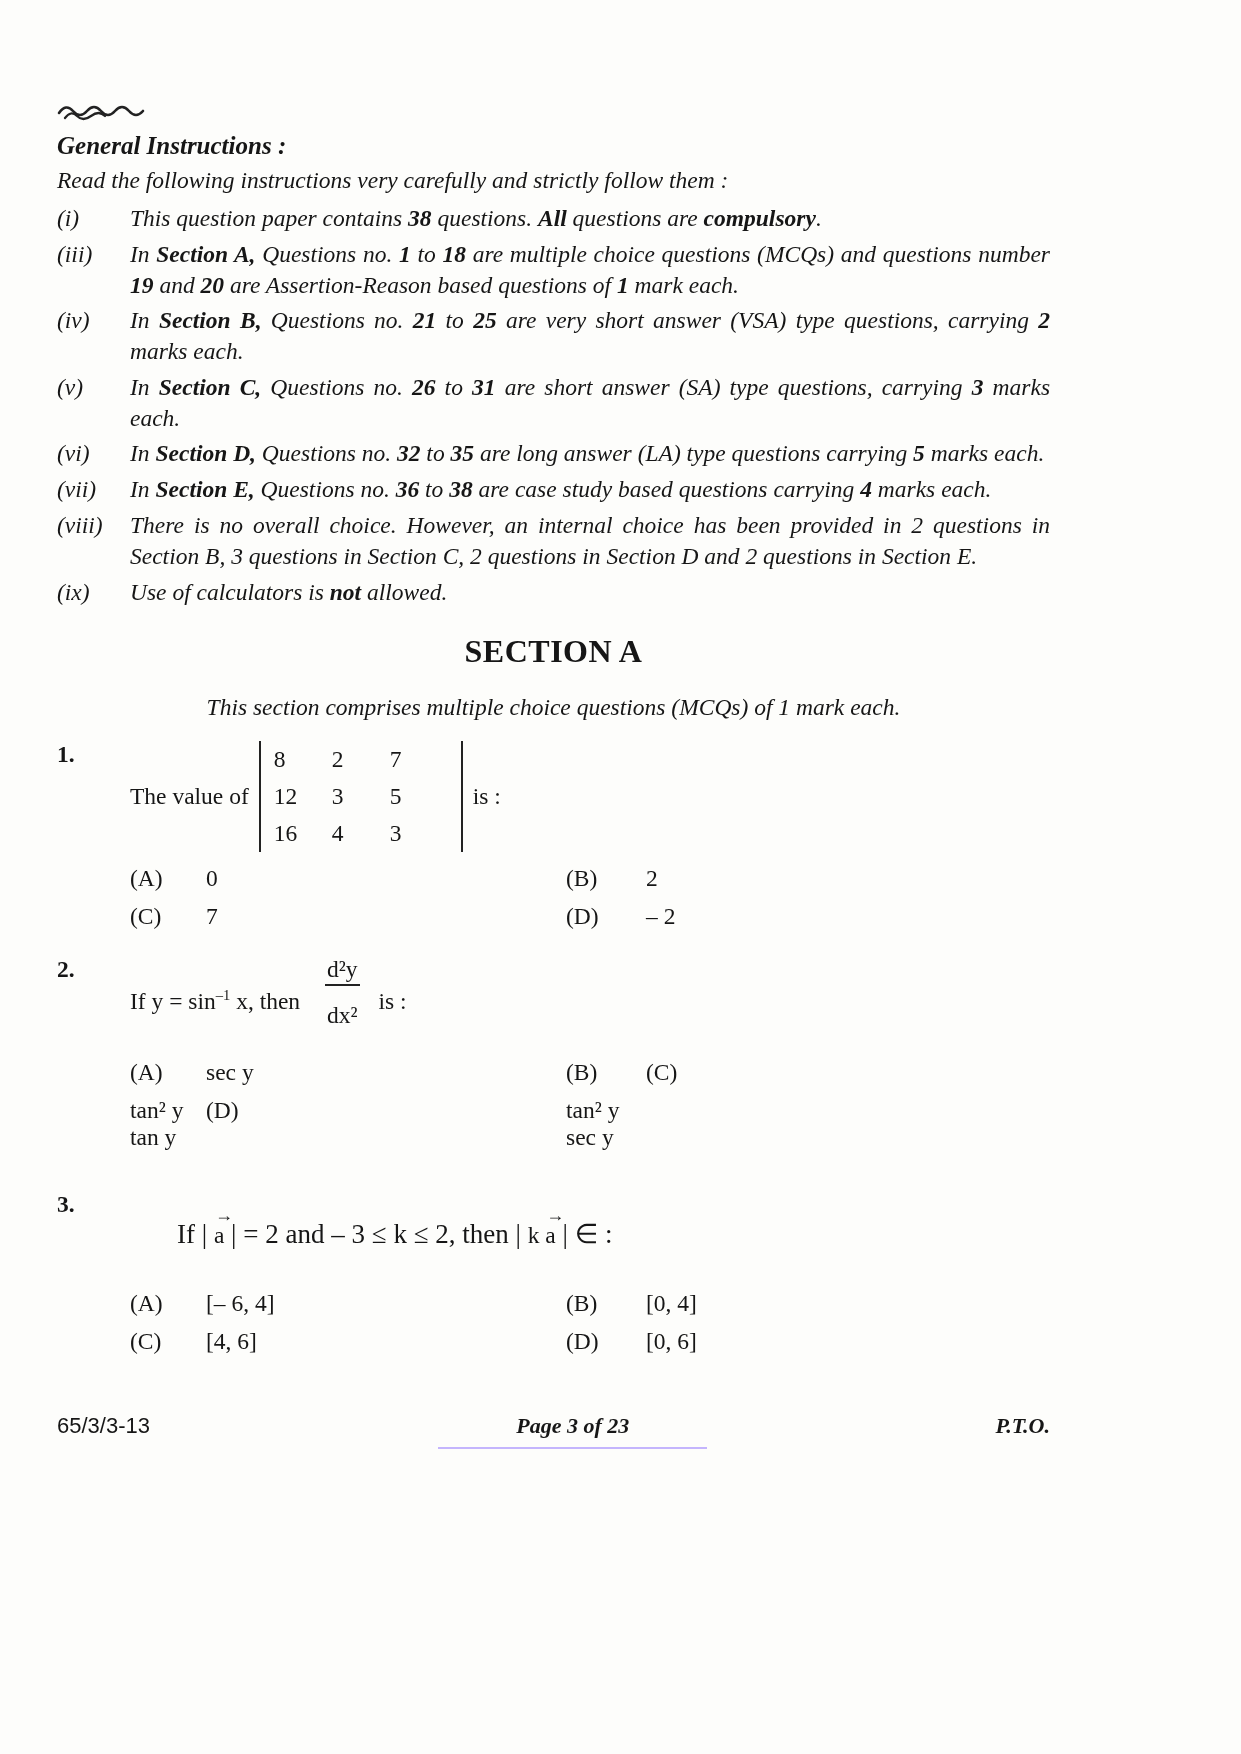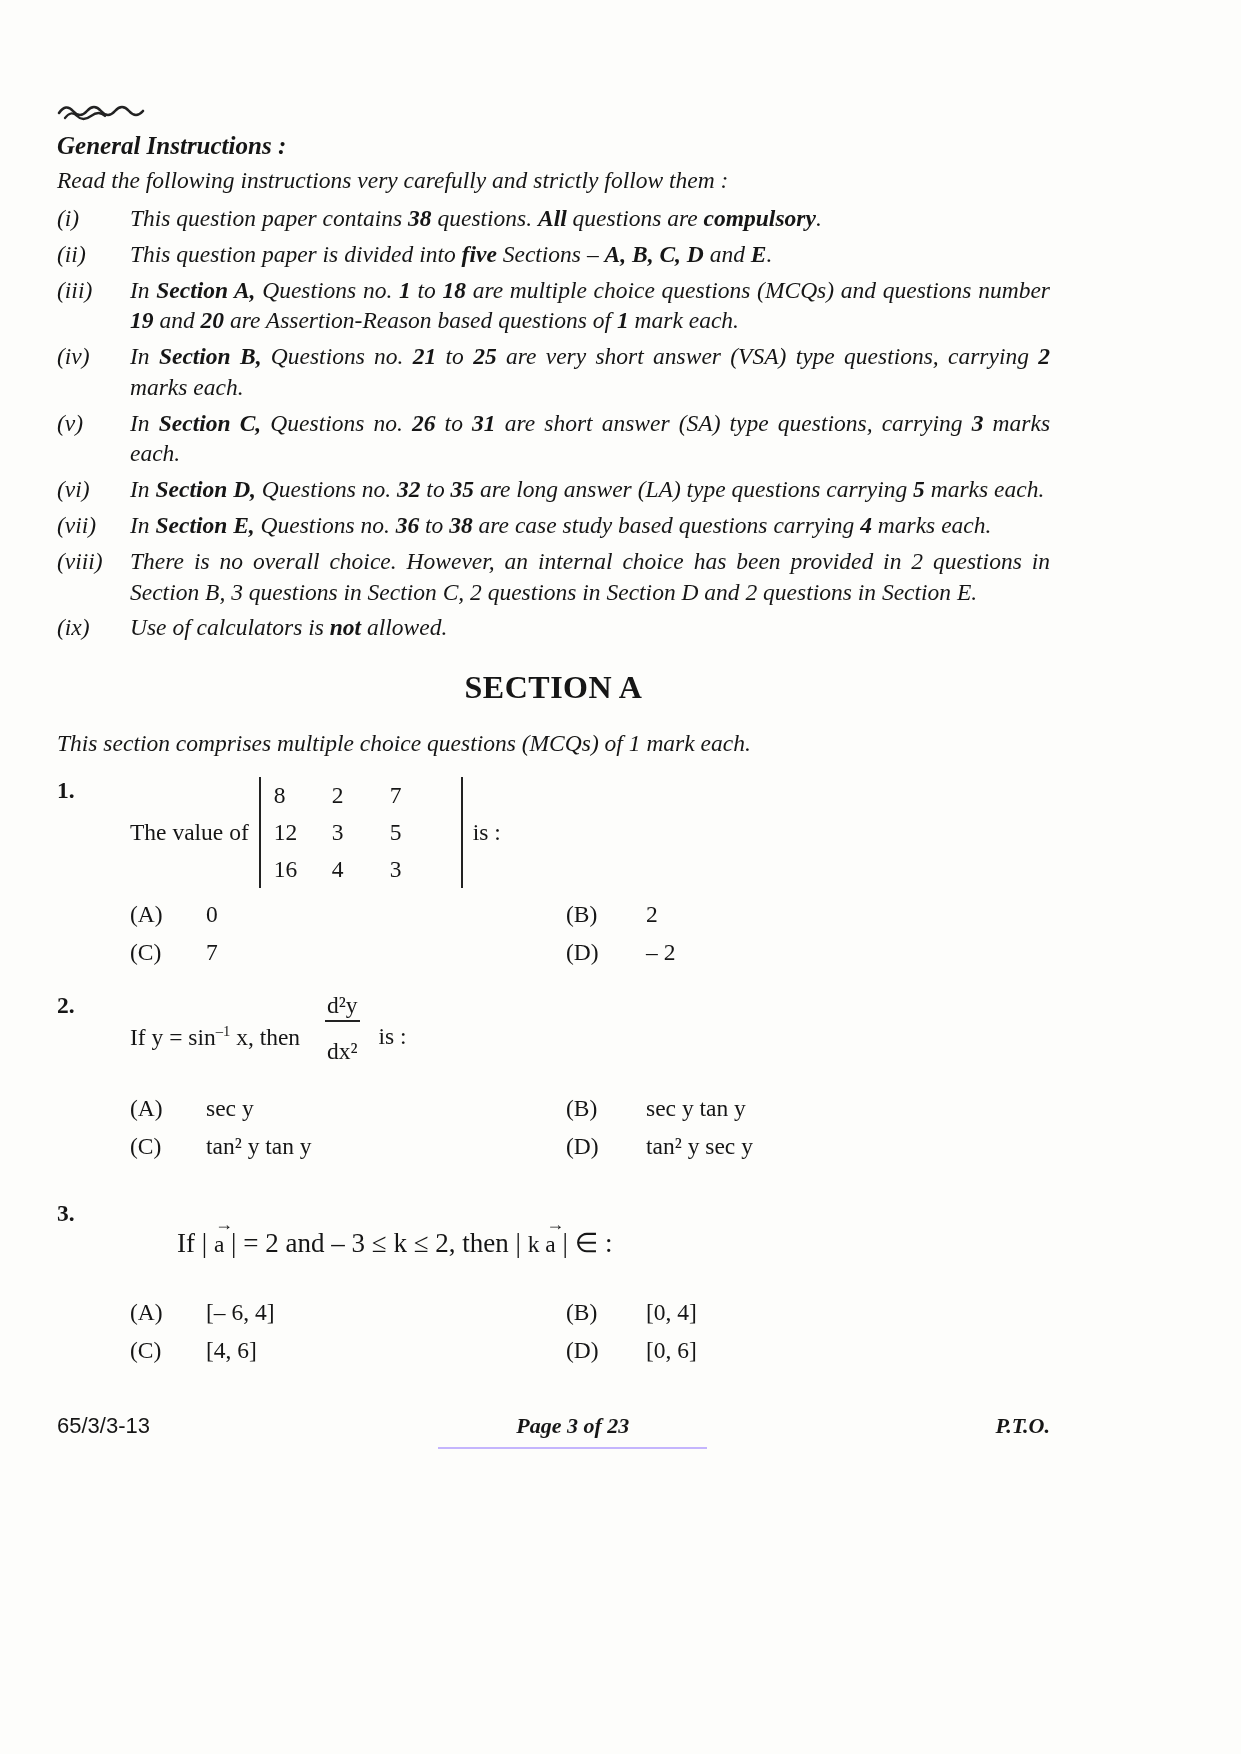--- a/index.html
+++ b/index.html
@@ -18,21 +18,21 @@
   }
   .squiggle { display: block; height: 22px; }
   .gi-title { font-size: 25px; font-weight: bold; font-style: italic; margin-top: 10px; }
   .gi-sub { font-size: 23.5px; font-style: italic; margin-top: 7px; }
   .gi-list { margin-top: 9px; }
   .gi-item { display: flex; font-size: 23.5px; font-style: italic; line-height: 1.31; margin-bottom: 5px; }
   .gi-label { width: 73px; flex-shrink: 0; }
   .gi-text { flex: 1; text-align: justify; }
   .bold { font-weight: bold; }
   .section-title { text-align: center; font-weight: bold; font-size: 32px; margin-top: 26px; letter-spacing: 0.5px; }
-  .section-sub { font-style: italic; font-size: 23.5px; margin-top: 24px; }
+  .section-sub { font-style: italic; font-size: 23.5px; margin-top: 24px; text-align: center; }
   .question { display: flex; font-size: 23.5px; }
   .q1 { margin-top: 20px; }
   .q2 { margin-top: 26px; }
   .q3 { margin-top: 24px; }
   .q-num { width: 73px; flex-shrink: 0; font-weight: bold; }
   .q-body { flex: 1; }
   .stem-row { display: flex; align-items: center; gap: 10px; }
   .det { display: inline-flex; border-left: 2px solid #222; border-right: 2px solid #222; padding: 5px 13px; }
   .det-grid { display: grid; grid-template-columns: repeat(3, 58px); row-gap: 10px; }
   .det-grid span { text-align: left; }
@@ -65,24 +65,20 @@
     <path d="M8 18 Q14 10 20 16 T34 16 T48 16" fill="none" stroke="#222" stroke-width="2.2" stroke-linecap="round"></path>
   </svg>
 
   <div class="gi-title">General Instructions :</div>
   <div class="gi-sub">Read the following instructions very carefully and strictly follow them :</div>
 
   <div class="gi-list">
     <div class="gi-item">
       <span class="gi-label">(i)</span>
       <span class="gi-text"><span>This question paper contains </span><span class="bold">38</span><span> questions. </span><span class="bold">All</span><span> questions are </span><span class="bold">compulsory</span><span>.</span></span>
-    </div>
-    <div class="gi-item">
-      <span class="gi-label">(ii)</span>
-      <span class="gi-text"><span>This question paper is divided into </span><span class="bold">five</span><span> Sections – </span><span class="bold">A, B, C, D</span><span> and </span><span class="bold">E</span><span>.</span></span>
     </div>
     <div class="gi-item">
       <span class="gi-label">(iii)</span>
       <span class="gi-text"><span>In </span><span class="bold">Section A,</span><span> Questions no. </span><span class="bold">1</span><span> to </span><span class="bold">18</span><span> are multiple choice questions (MCQs) and questions number </span><span class="bold">19</span><span> and </span><span class="bold">20</span><span> are Assertion-Reason based questions of </span><span class="bold">1</span><span> mark each.</span></span>
     </div>
     <div class="gi-item">
       <span class="gi-label">(iv)</span>
       <span class="gi-text"><span>In </span><span class="bold">Section B,</span><span> Questions no. </span><span class="bold">21</span><span> to </span><span class="bold">25</span><span> are very short answer (VSA) type questions, carrying </span><span class="bold">2</span><span> marks each.</span></span>
     </div>
     <div class="gi-item">
@@ -151,21 +147,20 @@
         <span class="frac">
           <span class="num">d²y</span>
           <span class="den">dx²</span>
         </span>
         <span>is :</span>
       </div>
       <div class="opts">
         <span>(A)</span>
         <span>sec y</span>
         <span>(B)</span>
-        <span>sec y tan y</span>
         <span>(C)</span>
         <span>tan² y tan y</span>
         <span>(D)</span>
         <span>tan² y sec y</span>
       </div>
     </div>
   </div>
 
   <div class="question q3">
     <span class="q-num" style="padding-top:16px;">3.</span>

